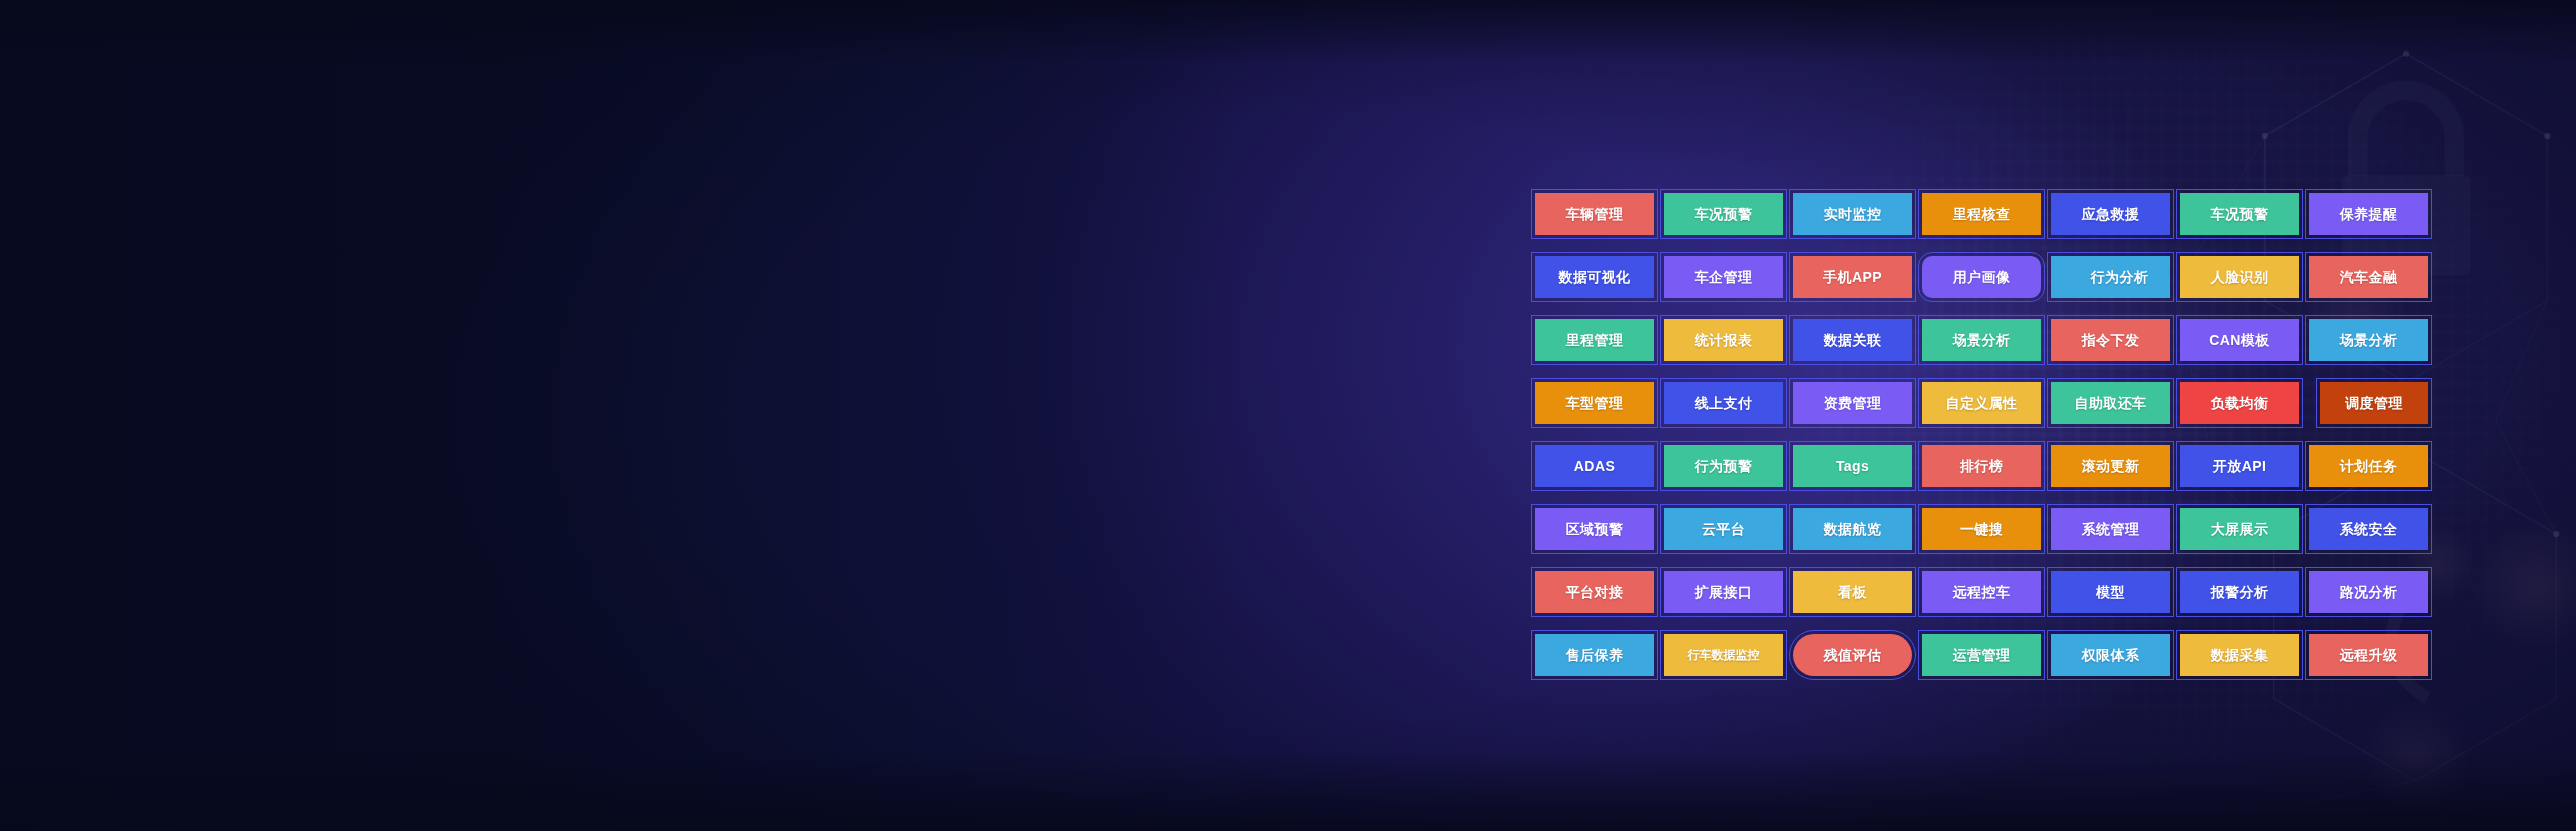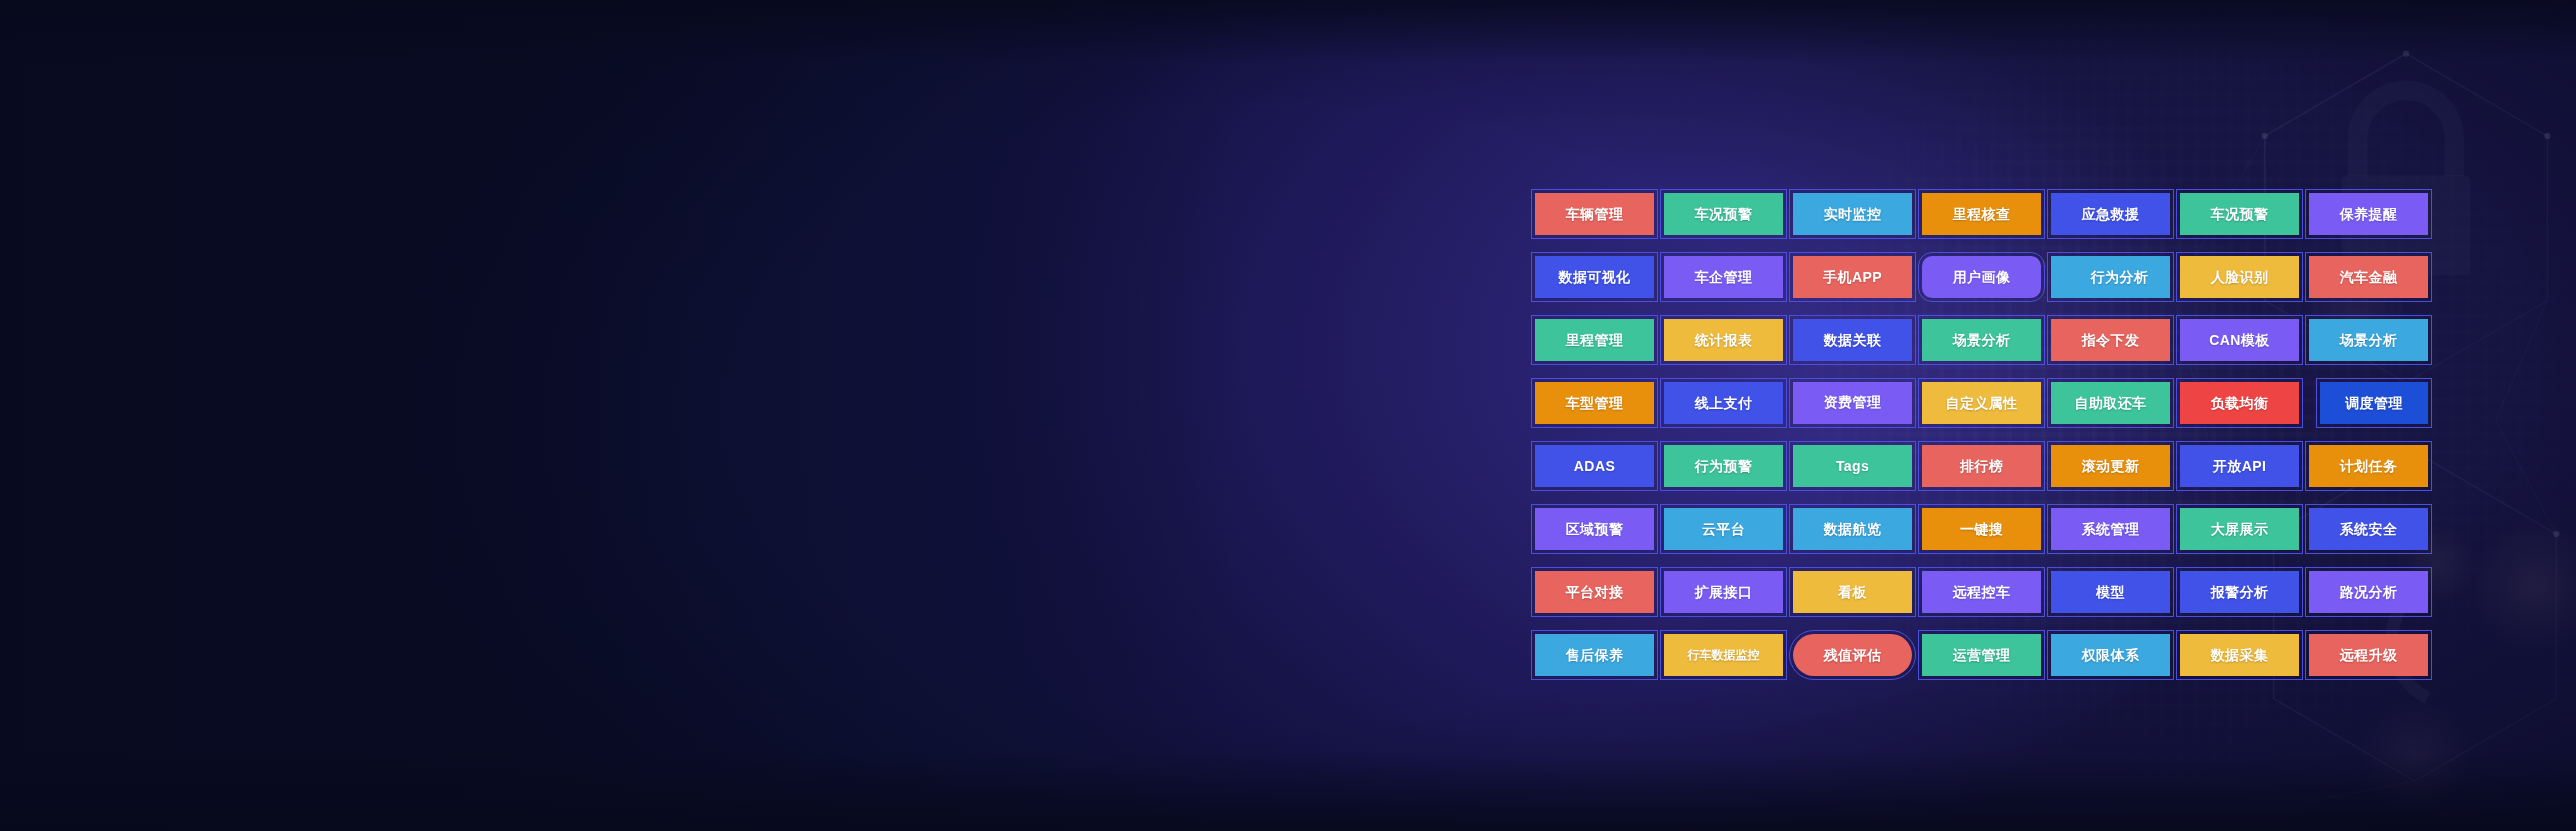--- a/index.html
+++ b/index.html
@@ -219,33 +219,33 @@
     <div class="cell">
       <div class="tile" style="background: rgb(59, 168, 224); outline-color: rgb(75, 79, 224);">场景分析</div>
     </div>
     <div class="cell">
       <div class="tile" style="background: rgb(232, 144, 12); outline-color: rgb(75, 79, 224);">车型管理</div>
     </div>
     <div class="cell">
       <div class="tile" style="background: rgb(64, 82, 232); outline-color: rgb(75, 79, 224);">线上支付</div>
     </div>
     <div class="cell">
-      <div class="tile" style="background: rgb(122, 92, 245); outline-color: rgb(75, 79, 224); font-family: Liberation Mono, monospace;">资费管理</div>
+      <div class="tile" style="background: rgb(122, 92, 245); outline-color: rgb(75, 79, 224);">资费管理</div>
     </div>
     <div class="cell">
       <div class="tile" style="background: rgb(239, 187, 60); outline-color: rgb(75, 79, 224);">自定义属性</div>
     </div>
     <div class="cell">
       <div class="tile" style="background: rgb(61, 196, 155); outline-color: rgb(75, 79, 224);">自助取还车</div>
     </div>
     <div class="cell">
       <div class="tile" style="background: #ef4444; outline-color: rgb(75, 79, 224);">负载均衡</div>
     </div>
     <div class="cell">
-      <div class="tile" style="background: #1d4ed8; outline-color: rgb(75, 79, 224); margin-left: 11px;">调度管理</div>
+      <div class="tile" style="background: #c2410c; outline-color: rgb(75, 79, 224); margin-left: 11px;">调度管理</div>
     </div>
     <div class="cell">
       <div class="tile" style="background: rgb(64, 82, 232); outline-color: rgb(75, 79, 224);">ADAS</div>
     </div>
     <div class="cell">
       <div class="tile" style="background: rgb(61, 196, 155); outline-color: rgb(75, 79, 224);">行为预警</div>
     </div>
     <div class="cell">
       <div class="tile" style="background: rgb(61, 196, 155); outline-color: rgb(75, 79, 224);">Tags</div>
     </div>

